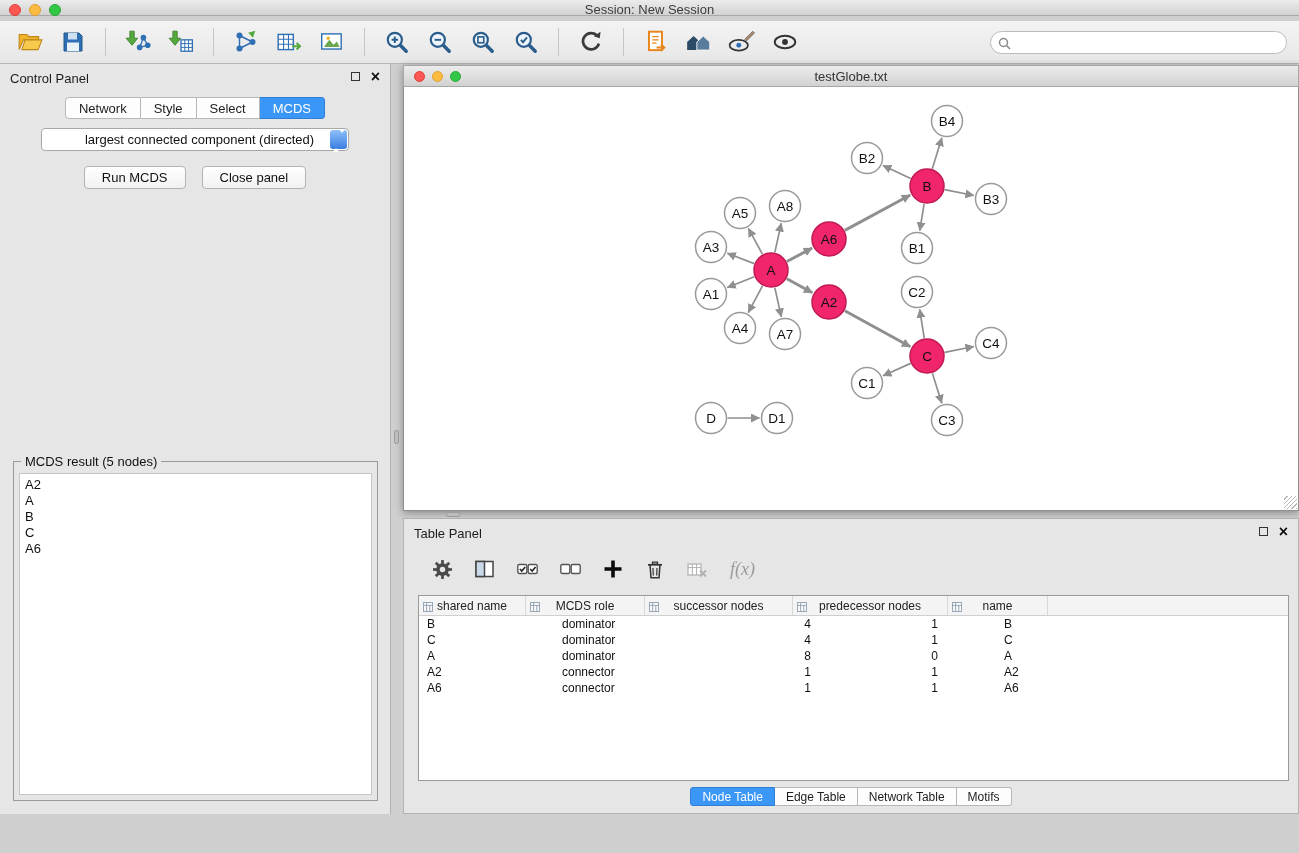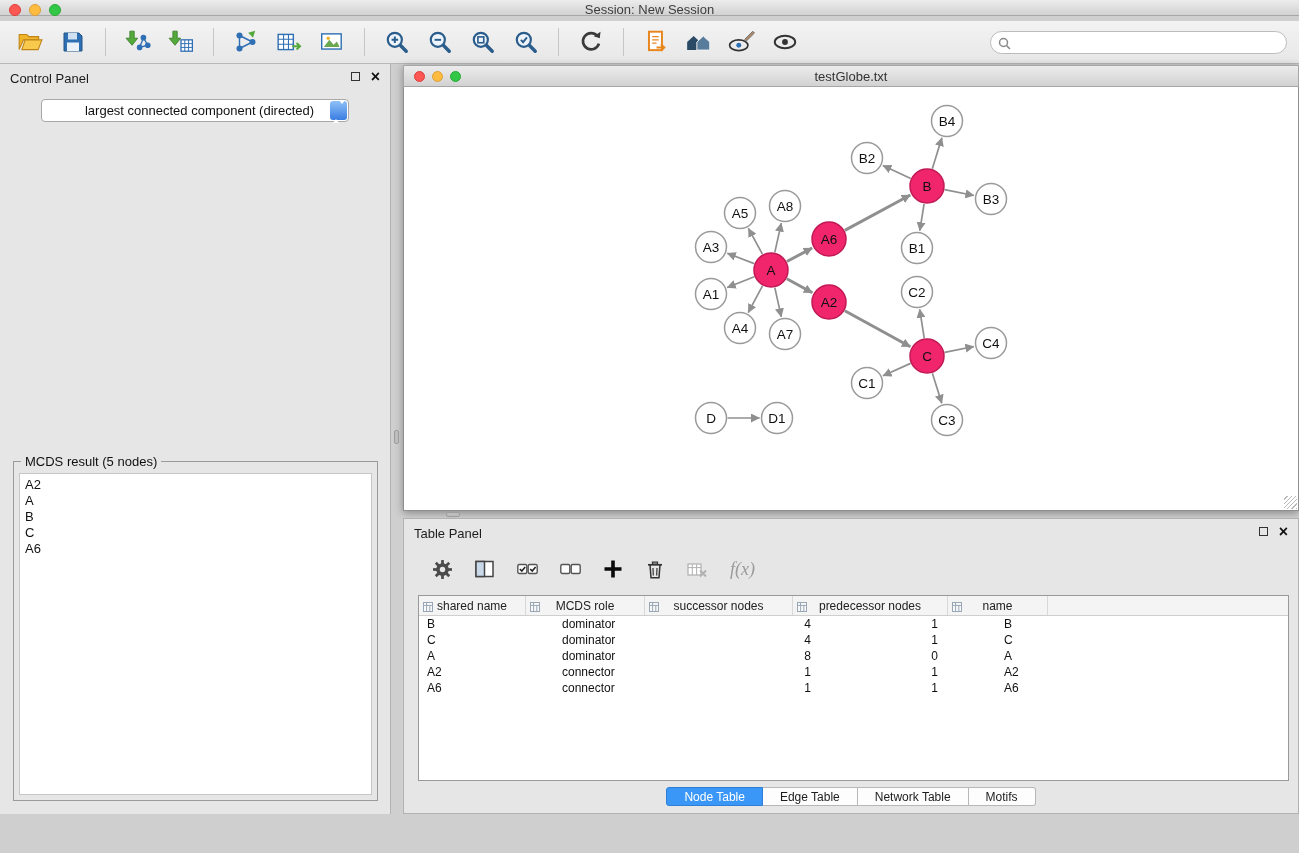--- a/index.html
+++ b/index.html
@@ -107,21 +107,21 @@
   .th-icon { position:absolute; left:4px; top:5px; }
   .th-label { display:block; width:100%; text-align:center; line-height:20px; }
   .t-body { }
   .t-row { display:flex; height:16px; font-size:12px; color:#111; }
   .t-cell { padding:0 8px; line-height:16px; flex-shrink:0; white-space:nowrap; }
   .t-cell.c2 { text-align:right; padding-right:10px; }
   .t-cell.c3 { text-align:right; padding-right:38px; }
   .t-cell.c4 { padding-left:28px; }
 
   .bottom-tabs { position:absolute; bottom:7px; left:0; right:0; display:flex; justify-content:center; }
-  .b-tab { height:19px; padding:0 17px; font-size:12px; line-height:18px;
+  .b-tab { height:19px; padding:0 11px; font-size:12px; line-height:18px;
     background:#fdfdfd; border:1px solid #b7b7b7; border-left:none; color:#1d1d1d; }
   .b-tab:first-child { border-left:1px solid #b7b7b7; border-radius:3px 0 0 3px; }
   .b-tab:last-child { border-radius:0 3px 3px 0; }
   .b-tab.selected { background:#3b97f7; color:#fff; border-color:#2f7fd6; }
 
   
   .statusbar { position:absolute; bottom:0; left:0; right:0; height:33px;
     background:linear-gradient(#ededed,#dbdbdb); border-top:1px solid #aeaeae; }
   .sb-left-btn { position:absolute; left:9px; top:5px; width:28px; height:22px;
     background:#f6f6f6; border:1px solid #b9b9b9; border-radius:3px;
@@ -277,25 +277,35 @@
   <div class="desktop">
 
     <div class="control-panel">
       <div class="panel-header">
         <span class="panel-title">Control Panel</span>
         <span class="panel-controls">
           <span class="float-box"></span>
           <span class="close-x">×</span>
         </span>
       </div>
+      <div class="cp-tabs">
+          <div class="cp-tab">Network</div>
+          <div class="cp-tab">Style</div>
+          <div class="cp-tab">Select</div>
+          <div class="cp-tab selected">MCDS</div>
+        </div>
       <div class="dropdown">
         <span>largest connected component (directed)</span>
         <span class="dd-stepper">
           <span class="dd-up"></span><span class="dd-down"></span>
         </span>
+      </div>
+      <div class="cp-buttons">
+        <button class="cp-btn">Run MCDS</button>
+        <button class="cp-btn">Close panel</button>
       </div>
       <div class="result-group">
         <span class="result-legend">MCDS result (5 nodes)</span>
         <div class="result-list">
             <div class="result-item">A2</div>
             <div class="result-item">A</div>
             <div class="result-item">B</div>
             <div class="result-item">C</div>
             <div class="result-item">A6</div>
           </div>

